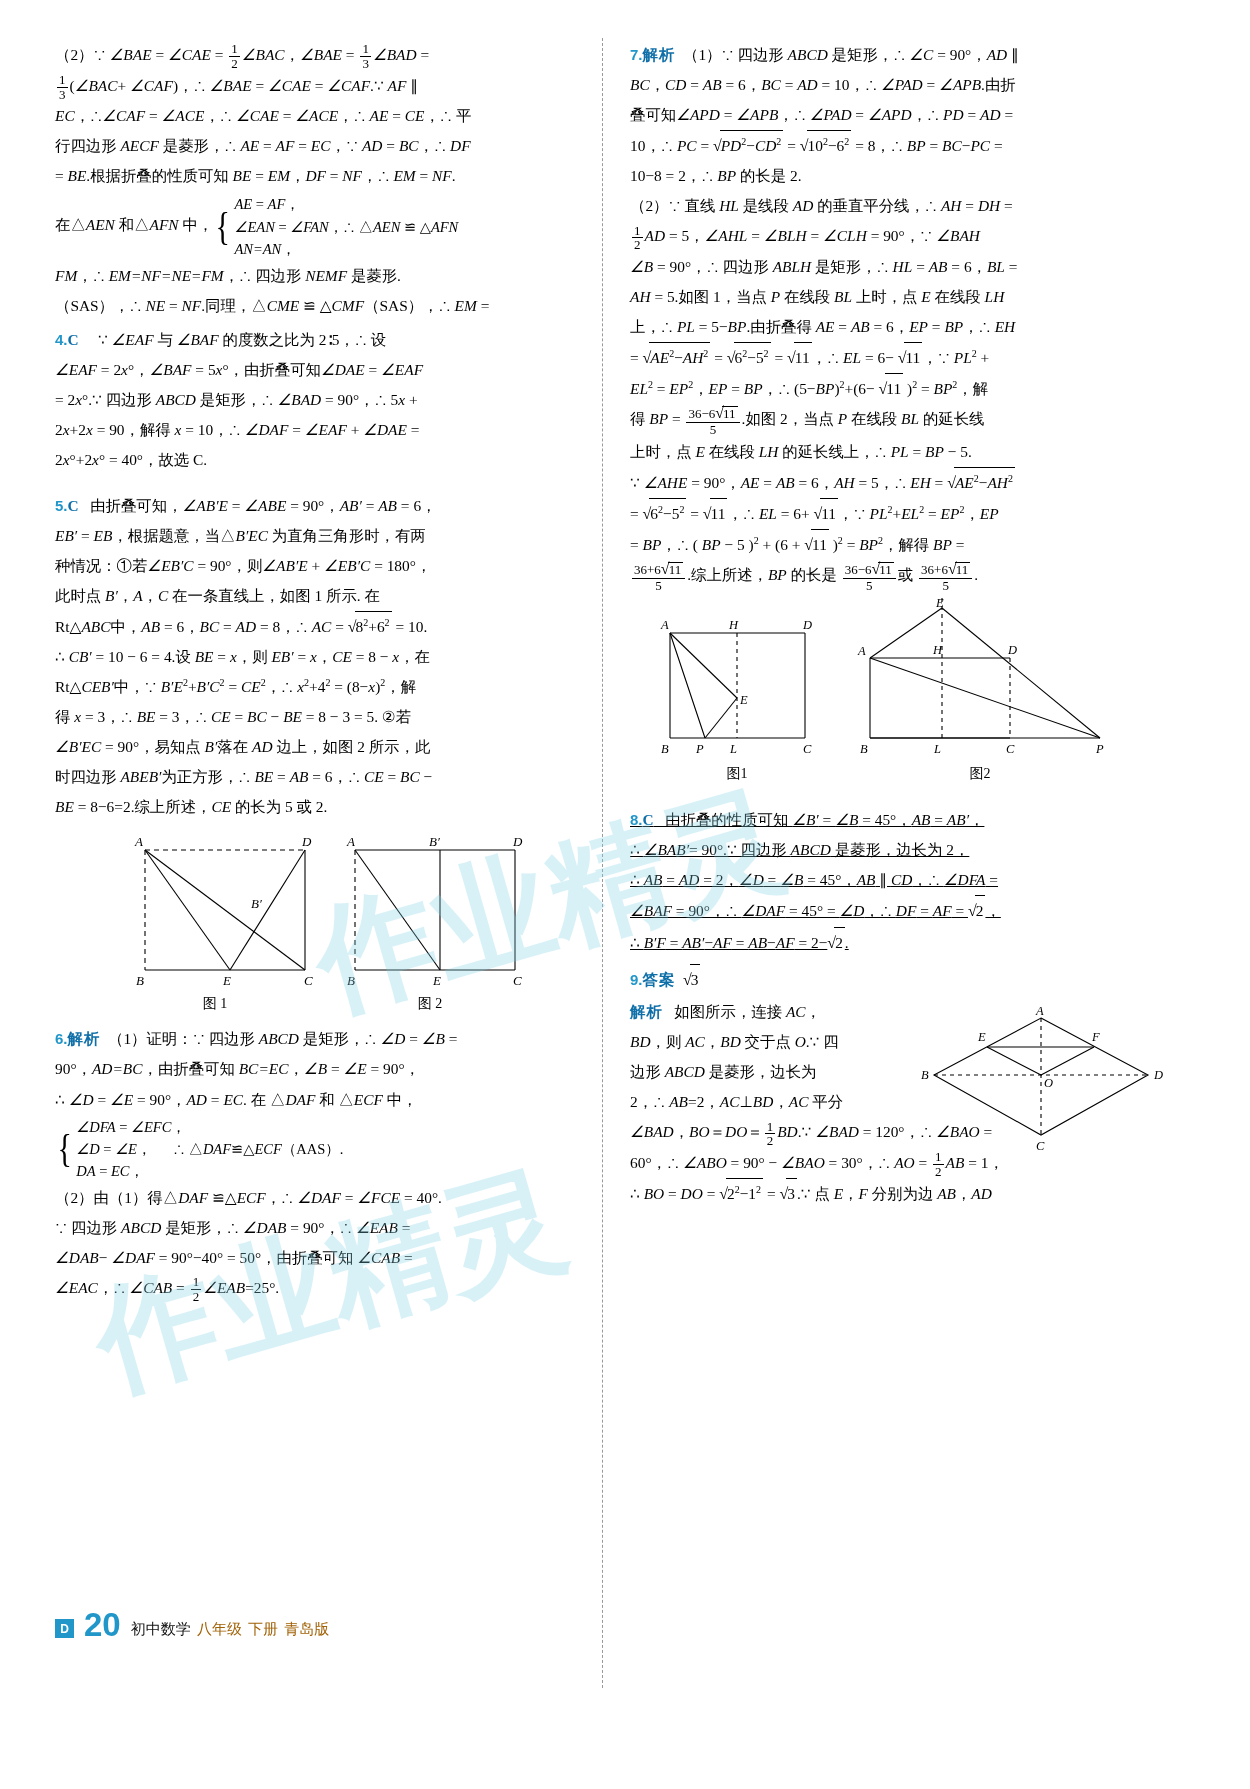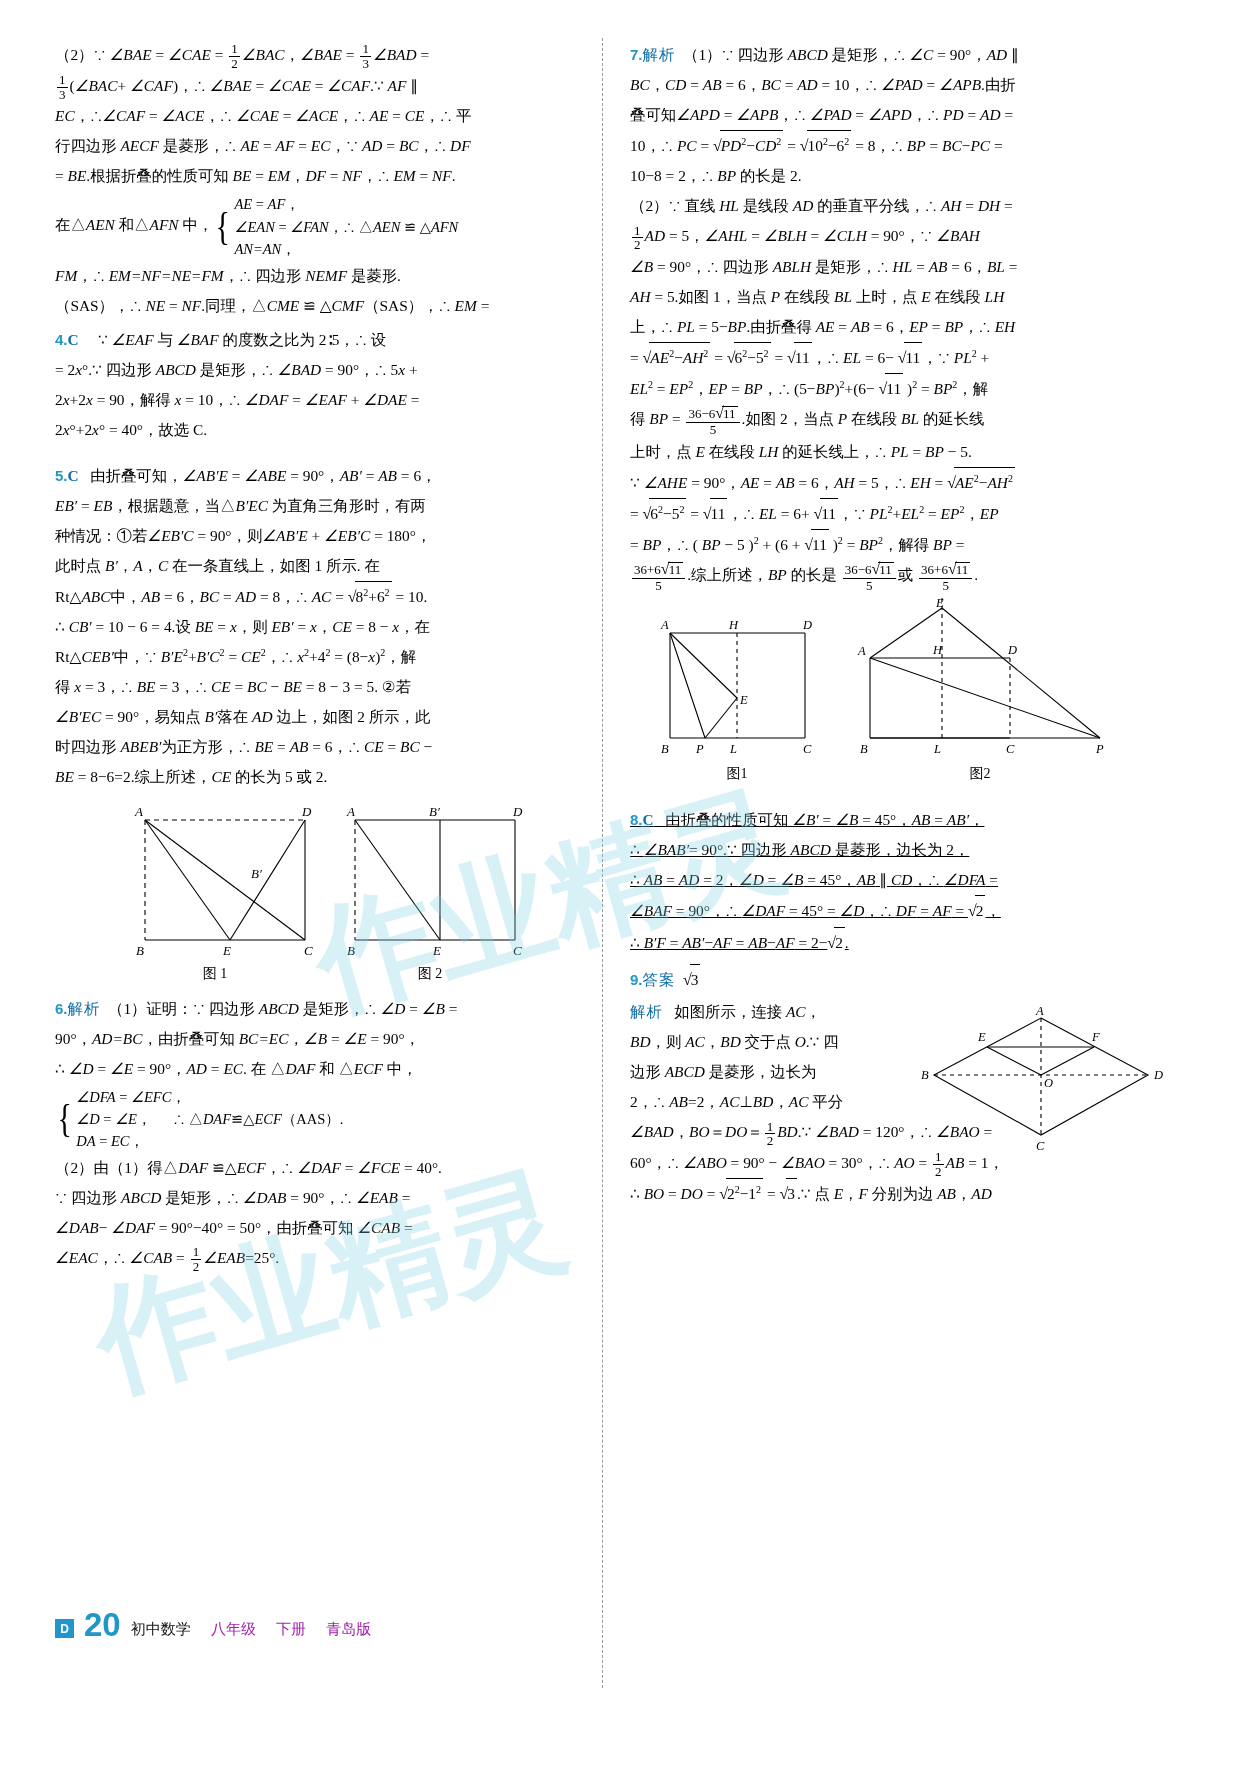--- a/index.html
+++ b/index.html
@@ -35,21 +35,21 @@
   .para{margin-bottom:1px;}
   i,.it{font-style:italic;font-family:"Liberation Serif",serif;}
   .num{
     color:#2196c9;
     font-weight:bold;
     font-family:"Liberation Sans",sans-serif;
     font-size:15px;
   }
   .lab{
     color:#0f6fa8;
-    font-weight:normal;
+    font-weight:bold;
     font-family:"Liberation Sans",sans-serif;
     letter-spacing:1px;
     margin-top:28px;
   }
   .ans-c{color:#0f6fa8;font-weight:bold;}
   .frac{
     display:inline-block;
     vertical-align:middle;
     text-align:center;
     font-size:13px;
@@ -115,21 +115,21 @@
     background:#2196c9;color:#fff;
     display:flex;align-items:center;justify-content:center;
     font-size:12px;font-weight:bold;
     margin-bottom:3px;
   }
   .fpage{
     color:#2196c9;font-size:33px;font-weight:bold;
     line-height:1;
   }
   .ftxt{font-size:15px;color:#111;margin-bottom:2px;}
-  .ftxt .g{color:#a21caf;margin-left:16px;}
+  .ftxt .g{color:#a16207;margin-left:2px;}
   svg{display:block;}
 </style>
 </head>
 <body>
 
 <div class="page">
 
   <div class="divider"></div>
 
   <div class="col left">
@@ -143,20 +143,21 @@
       <p style="margin-top:2px;">在△<i>AEN</i> 和△<i>AFN</i> 中，<span class="brace">
             <span class="bar">{</span>
             <span class="items"><i>AE</i> = <i>AF</i>，<br><i>∠EAN</i> = <i>∠FAN</i>，∴ △<i>AEN</i> ≌ △<i>AFN</i><br><i>AN=AN</i>，</span>
           </span></p>
       <p><i>FM</i>，∴ <i>EM=NF=NE=FM</i>，∴ 四边形 <i>NEMF</i> 是菱形.</p>
       <p>（SAS），∴ <i>NE</i> = <i>NF</i>.同理，△<i>CME</i> ≌ △<i>CMF</i>（SAS），∴ <i>EM</i> =</p>
     </div>
 
     <div class="para" style="margin-top:4px;">
       <p><span class="num">4.</span><span class="ans-c">C</span>&nbsp;&nbsp;&nbsp;&nbsp;&nbsp;∵ <i>∠EAF</i> 与 <i>∠BAF</i> 的度数之比为 2∶5，∴ 设</p>
+      <p><i>∠EAF</i> = 2<i>x</i>°，<i>∠BAF</i> = 5<i>x</i>°，由折叠可知<i>∠DAE</i> = <i>∠EAF</i></p>
       <p>= 2<i>x</i>°.∵ 四边形 <i>ABCD</i> 是矩形，∴ <i>∠BAD</i> = 90°，∴ 5<i>x</i> +</p>
       <p>2<i>x</i>+2<i>x</i> = 90，解得 <i>x</i> = 10，∴ <i>∠DAF</i> = <i>∠EAF</i> + <i>∠DAE</i> =</p>
       <p>2<i>x</i>°+2<i>x</i>° = 40°，故选 C.</p>
     </div>
 
     <div class="para" style="margin-top:16px;">
       <p><span class="num">5.</span><span class="ans-c">C</span>&nbsp;&nbsp;&nbsp;由折叠可知，<i>∠AB′E</i> = <i>∠ABE</i> = 90°，<i>AB′</i> = <i>AB</i> = 6，</p>
       <p><i>EB′</i> = <i>EB</i>，根据题意，当△<i>B′EC</i> 为直角三角形时，有两</p>
       <p>种情况：①若<i>∠EB′C</i> = 90°，则<i>∠AB′E</i> + <i>∠EB′C</i> = 180°，</p>
       <p>此时点 <i>B′</i>，<i>A</i>，<i>C</i> 在一条直线上，如图 1 所示. 在</p>

